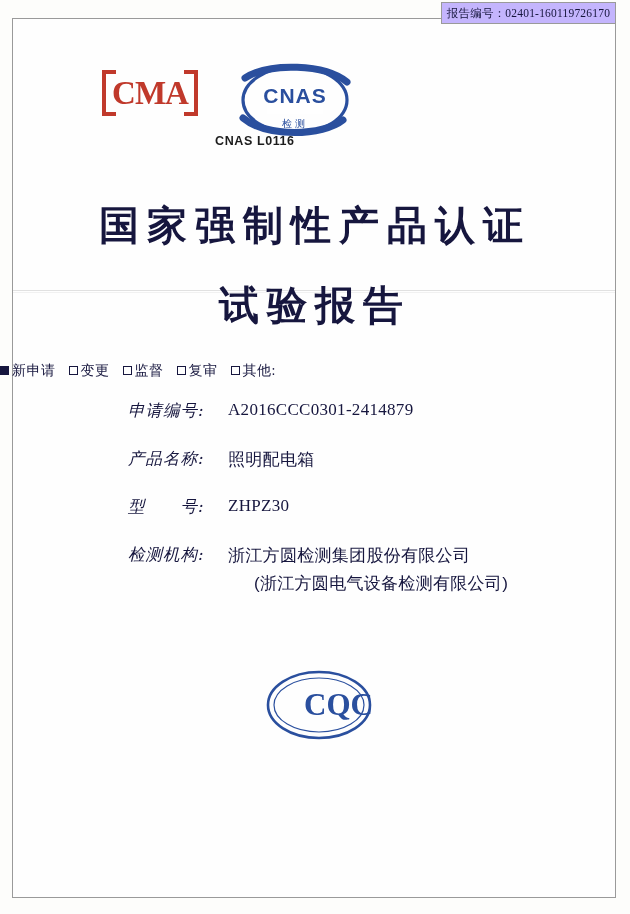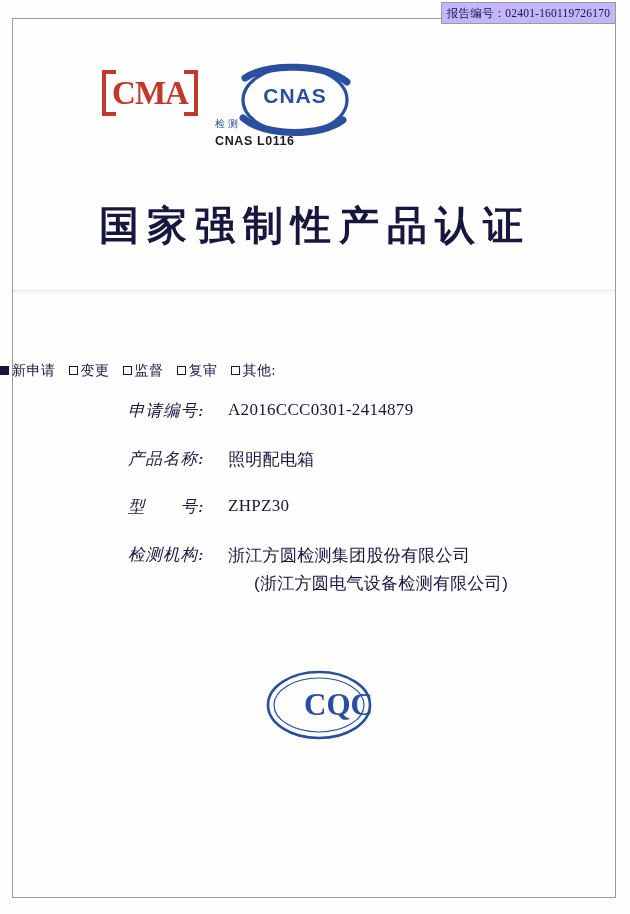--- a/index.html
+++ b/index.html
@@ -150,21 +150,21 @@
     font-weight: bold;
     color: #2a4f9e;
     letter-spacing: 1px;
     font-family: "Liberation Sans", sans-serif;
   }
   .cnas-cn {
     position: absolute;
     left: 0;
     top: 57px;
     width: 160px;
-    text-align: left;
+    text-align: center;
     font-size: 10px;
     color: #2a4f9e;
     letter-spacing: 3px;
     font-family: Liberation Mono, monospace;
   }
   .cnas-no {
     position: absolute;
     left: 0;
     top: 74px;
     width: 160px;
@@ -328,20 +328,21 @@
         <rect x="52" y="28" width="56" height="26" fill="#ffffff" stroke="none"></rect>
       </svg>
       <div class="cnas-word">CNAS</div>
       <div class="cnas-cn">检测</div>
       <div class="cnas-no">CNAS L0116</div>
     </div>
 
   </div>
 
   <div class="title-main">国家强制性产品认证</div>
+  <div class="title-sub">试验报告</div>
 
   <div class="check-row">
     <span class="check-item">
       <span class="box filled"></span><span>新申请</span>
     </span>
     <span class="check-item">
       <span class="box"></span><span>变更</span>
     </span>
     <span class="check-item">
       <span class="box"></span><span>监督</span>

